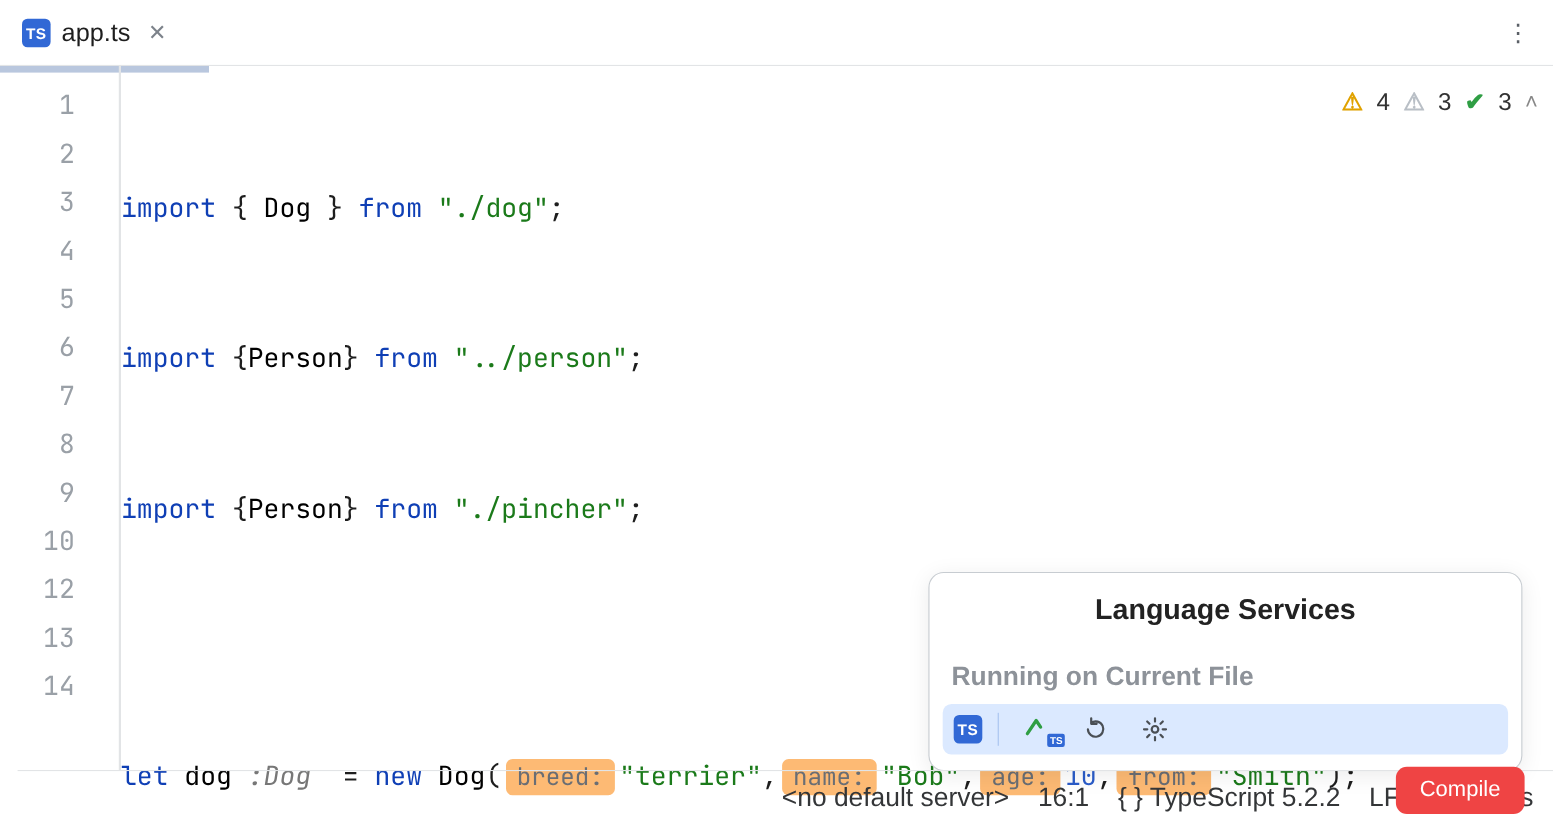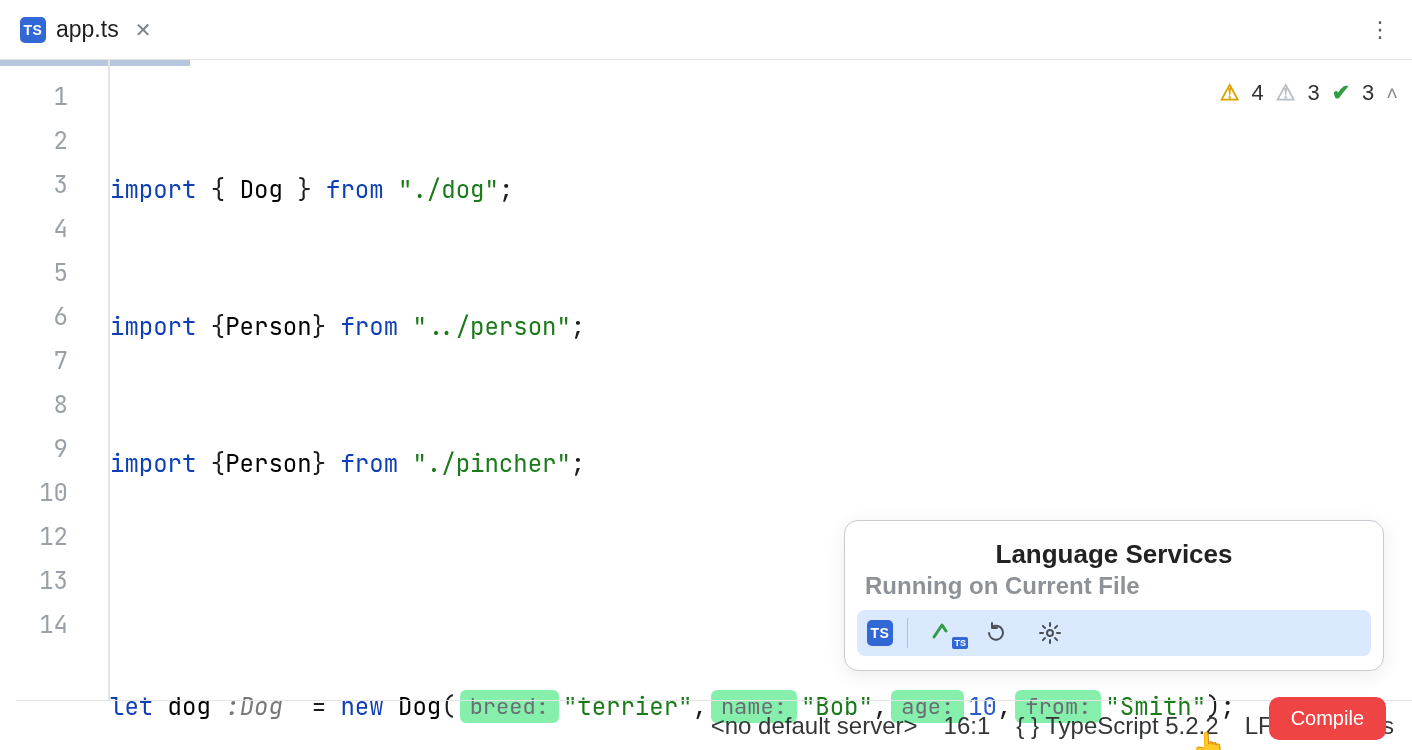--- a/index.html
+++ b/index.html
@@ -82,21 +82,21 @@
     flex: 1;
     white-space: pre;
   }
   .row { height: 44px; display: flex; align-items: center; }
   .kw { color: #0f3fb5; }
   .str { color: #1b7a1a; }
   .num { color: #2a5cc9; }
   .ident { color: #000; }
   .type { color: #000; }
   .hint {
-    background: #86efac;
+    background: #fdba74;
     color: #6a6e74;
     border-radius: 6px;
     padding: 2px 10px;
     margin: 0 4px;
     font-size: 22px;
   }
   .faded { color: #777; font-style: italic; }
 
   
   .inspection {
@@ -118,21 +118,21 @@
     position: absolute;
     right: 28px;
     top: 520px;
     width: 540px;
     background: #fff;
     border: 1px solid #c7ccd1;
     border-radius: 14px;
     box-shadow: 0 4px 20px rgba(0,0,0,.08);
     padding: 18px 0 14px 0;
   }
-  .popup-title { text-align: center; font-size: 26px; font-weight: 700; color: #222; margin-bottom: 2px; }
+  .popup-title { text-align: center; font-size: 26px; font-weight: 700; color: #222; margin-bottom: 32px; }
   .popup-sub { font-size: 24px; color: #8d9299; font-weight: 700; margin: 0 20px 10px 20px; }
   .svc-row {
     margin: 0 12px;
     background: #dbe9ff;
     border-radius: 8px;
     display: flex;
     align-items: center;
     padding: 8px 10px;
     gap: 14px;
     position: relative;

